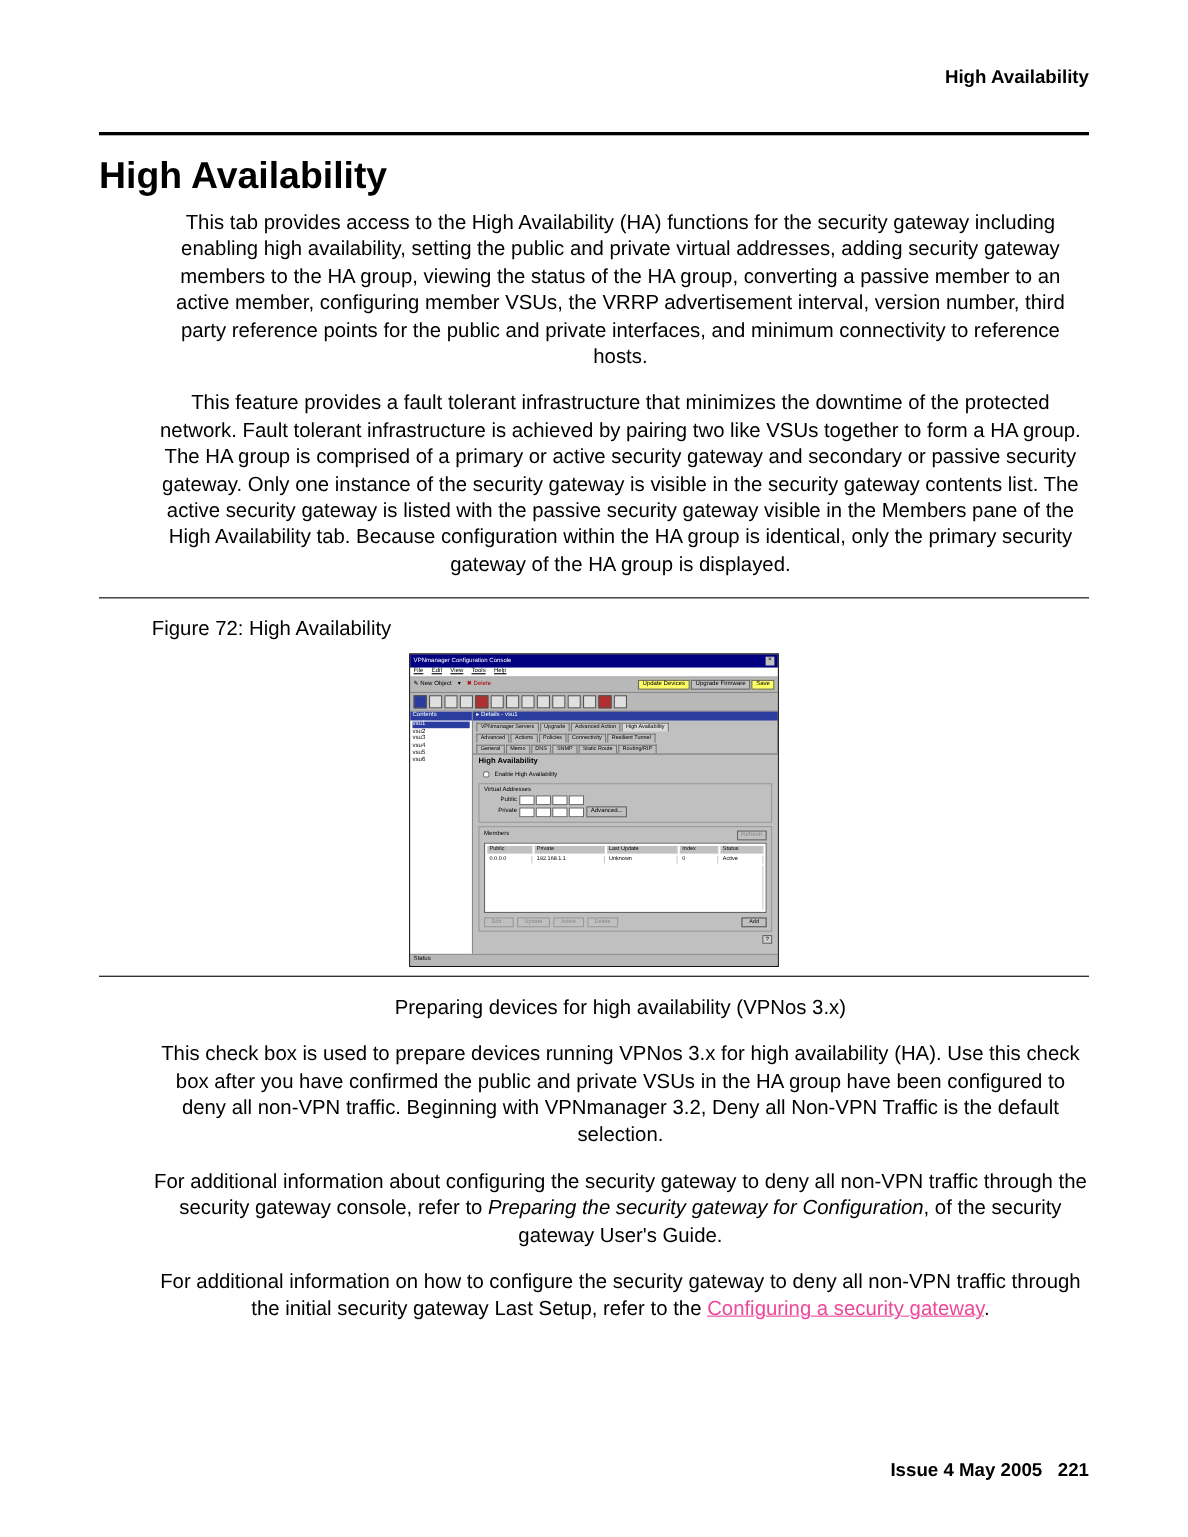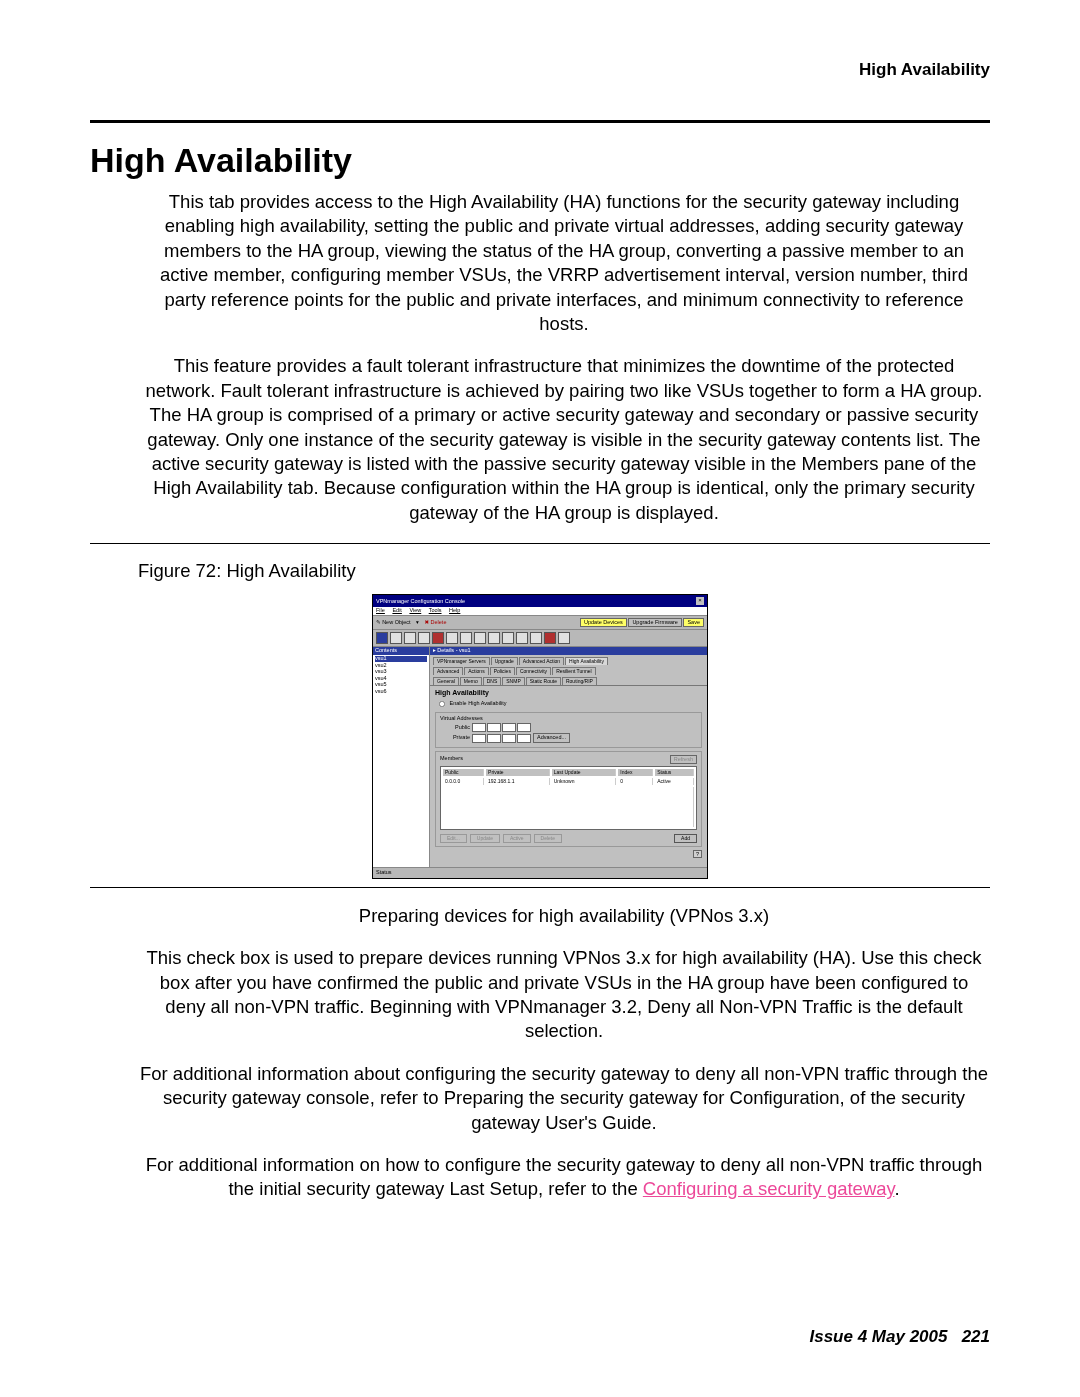--- a/index.html
+++ b/index.html
@@ -46,21 +46,20 @@
     border: none;
     border-top: 1.5px solid #000;
     margin: 0 0 0 0;
   }
   .footer {
     position: absolute;
     bottom: 50px;
     right: 90px;
     font-size: 17px;
     font-weight: bold;
-    font-style: italic;
   }
   .link {
     color: #ec4899;
     text-decoration: underline;
   }
   .figure-wrap {
     display: flex;
     justify-content: center;
     margin: 10px 0 8px 0;
   }
@@ -208,21 +207,21 @@
   .btn-row .left, .btn-row .right { display: flex; gap: 3px; }
   .btn-row .btn { font-size: 5px; padding: 1px 6px; background:#c0c0c0; color:#888; border:1px solid #999; }
   .btn-row .btn.enabled { color:#000; border:1px solid #555;}
   .statusbar {
     background: #b8b8b8;
     border-top: 1px solid #888;
     padding: 2px 3px;
     display:flex;
     justify-content:space-between;
   }
-  .italic { }
+  .italic { font-style: italic; }
 </style>
 </head>
 <body>
 
 <div class="page">
   <div class="header-right">High Availability</div>
   <hr class="rule">
 
   <h1 class="section-title">High Availability</h1>
 

